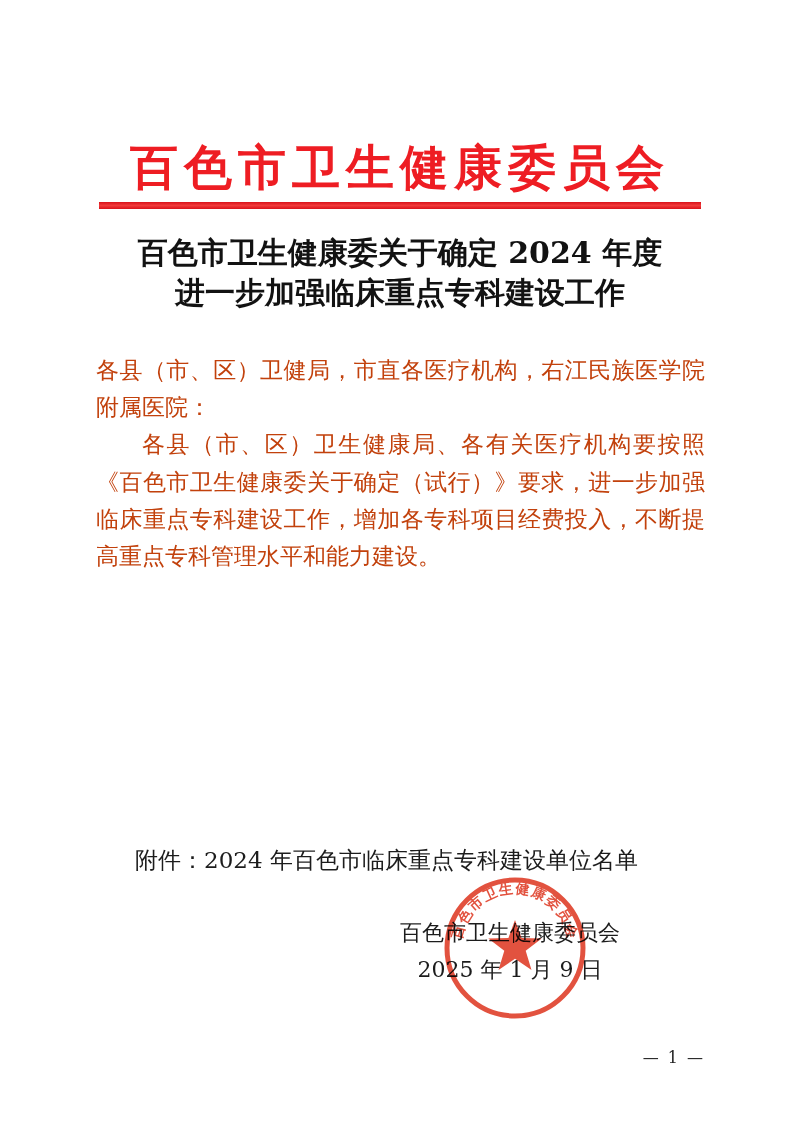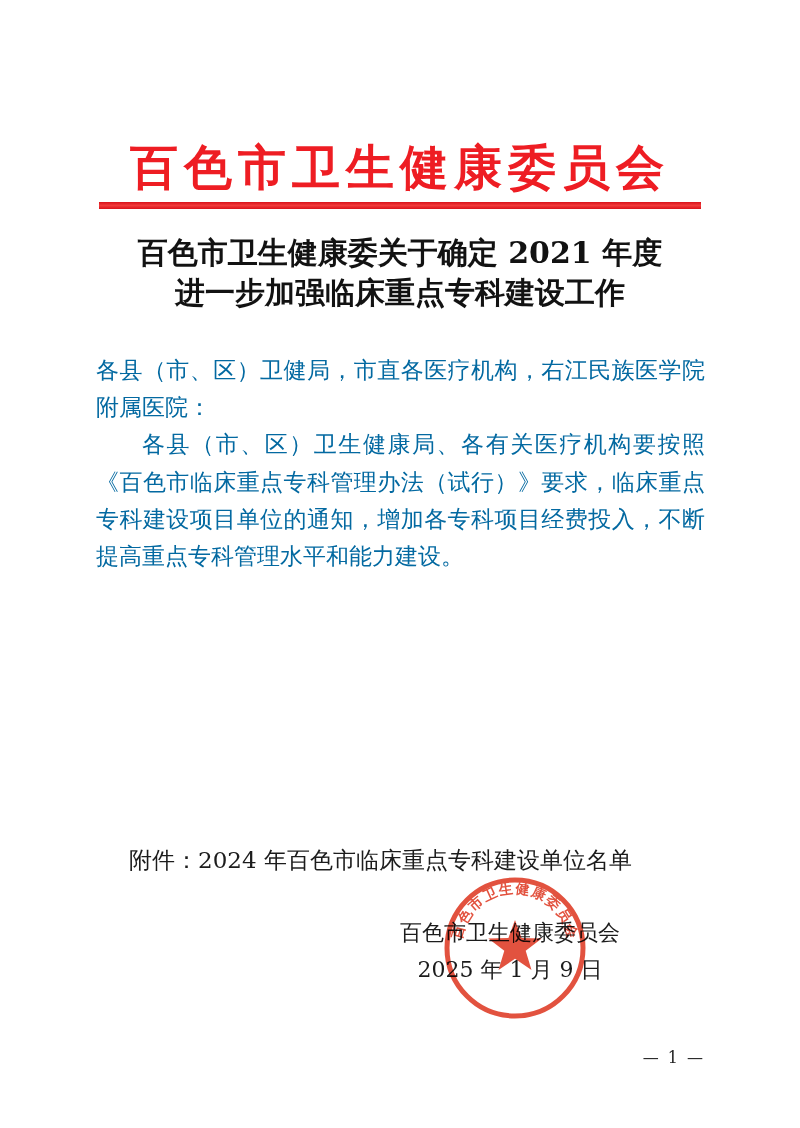--- a/index.html
+++ b/index.html
@@ -32,25 +32,25 @@
     text-align: center;
     font-size: 30px; font-weight: bold;
     line-height: 40px;
     color: #121212;
   }
   .body-text {
     position: absolute; top: 352px; left: 96px; width: 609px;
     font-size: 23px;
     line-height: 37.2px;
     text-align: justify;
-    color: #0369a1;
+    color: #c2410c;
   }
   .body-text p.indent { text-indent: 2em; }
   .attachment-line {
-    position: absolute; top: 845px; left: 90px; width: 609px;
+    position: absolute; top: 845px; left: 96px; width: 609px;
     font-size: 23px;
     color: #1c1c1c;
     text-indent: 1.7em;
   }
   .signature-block {
     position: absolute; top: 920px; left: 396px; width: 228px;
     text-align: center;
     font-size: 22px;
     color: #1c1c1c;
   }
@@ -72,27 +72,27 @@
 </head>
 <body>
 
 <div class="page">
 
   <div class="agency-header">百色市卫生健康委员会</div>
 
   <div class="red-rule"></div>
 
   <div class="doc-title">
-    <div>百色市卫生健康委关于确定 2021 年度</div>
+    <div>百色市卫生健康委关于确定 2024 年度</div>
     <div>进一步加强临床重点专科建设工作</div>
   </div>
 
   <div class="body-text">
     <p>各县（市、区）卫健局，市直各医疗机构，右江民族医学院附属医院：</p>
-    <p class="indent">各县（市、区）卫生健康局、各有关医疗机构要按照《百色市临床重点专科管理办法（试行）》要求，临床重点专科建设项目单位的通知，增加各专科项目经费投入，不断提高重点专科管理水平和能力建设。</p>
+    <p class="indent">各县（市、区）卫生健康局、各有关医疗机构要按照《百色市卫生健康委关于确定（试行）》要求，进一步加强临床重点专科建设工作，增加各专科项目经费投入，不断提高重点专科管理水平和能力建设。</p>
   </div>
 
   <div class="attachment-line">附件：2024 年百色市临床重点专科建设单位名单</div>
 
   <div class="signature-block">
     <div class="issuer">百色市卫生健康委员会</div>
     <div class="issue-date">2025 年 1 月 9 日</div>
   </div>
 
   <svg class="seal" viewBox="0 0 150 150">

